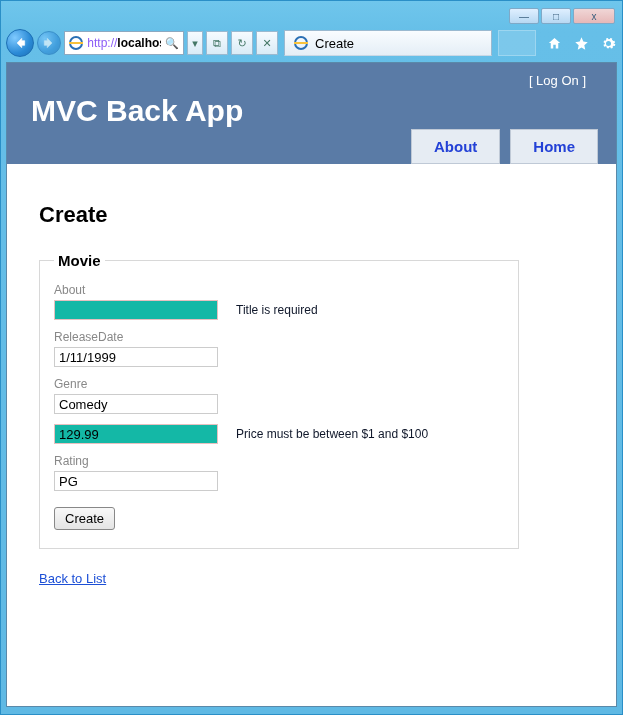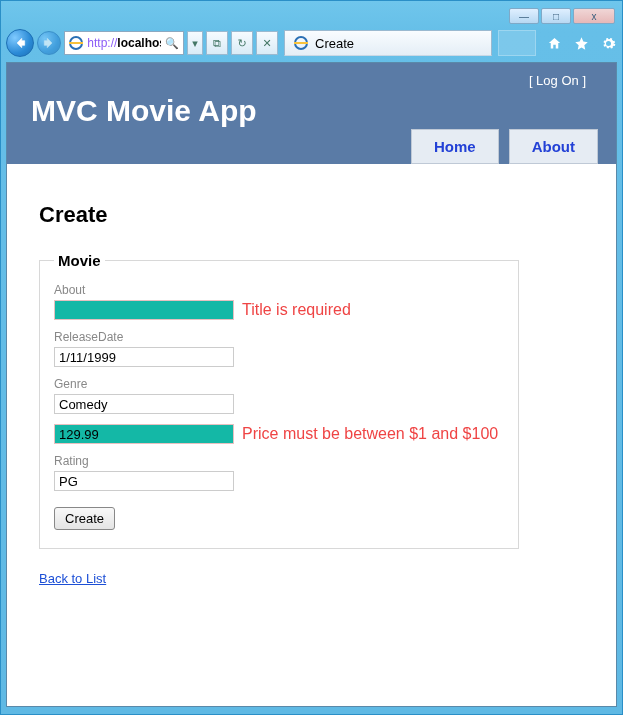--- a/index.html
+++ b/index.html
@@ -155,35 +155,35 @@
   }
   legend {
     font-weight: bold;
     font-size: 15px;
     padding: 0 4px;
     font-family: Verdana, Arial, sans-serif;
   }
   .fld { margin: 10px 0 2px 0; display:flex; align-items:center; flex-wrap:wrap;}
   .fld-label { color: #888; font-size: 12px; width:100%; margin-bottom:3px;}
   .fld input[type=text] {
-    width: 180px;
+    width: 164px;
     height: 20px;
     border: 1px solid #ccc;
     font-size: 13px;
     padding: 1px 4px;
     font-family: Arial, sans-serif;
   }
   .fld input.err {
     background: #14b8a6;
     border: 1px solid #e7c0c0;
   }
   .err-msg {
-    color: #ef4444;
-    font-size: 16px;
-    margin-left: 8px;
+    color: #0f172a;
+    font-size: 12px;
+    margin-left: 18px;
   }
   .submit-btn {
     margin-top: 14px;
     padding: 3px 10px;
     background: linear-gradient(#f8f8f8,#e4e4e4);
     border: 1px solid #888;
     border-radius: 3px;
     font-size: 13px;
     cursor:pointer;
   }
@@ -253,24 +253,24 @@
           <path d="M12 8a4 4 0 100 8 4 4 0 000-8zm9 4l2 1-1 3-2-.5a8 8 0 01-1.5 1.5l.5 2-3 1-1-2a8 8 0 01-2 0l-1 2-3-1 .5-2A8 8 0 017 16.5L5 17l-1-3 2-1a8 8 0 010-2l-2-1 1-3 2 .5A8 8 0 018.5 6L8 4l3-1 1 2a8 8 0 012 0l1-2 3 1-.5 2A8 8 0 0119.5 8l2-.5 1 3-2 1a8 8 0 010 2z"></path>
         </svg>
     </div>
   </div>
 
   <div class="content-area">
     <div class="site-header">
       <div class="logon">
         <span>[ </span><a>Log On</a><span> ]</span>
       </div>
-      <h1 class="app-title">MVC Movie App</h1>
+      <h1 class="app-title">MVC Back App</h1>
       <div class="nav-tabs">
+        <div class="nav-tab">About</div>
         <div class="nav-tab">Home</div>
-        <div class="nav-tab">About</div>
       </div>
     </div>
 
     <div class="page-body">
       <h2>Create</h2>
 
       <fieldset>
         <legend>Movie</legend>
 
         <div class="fld">

